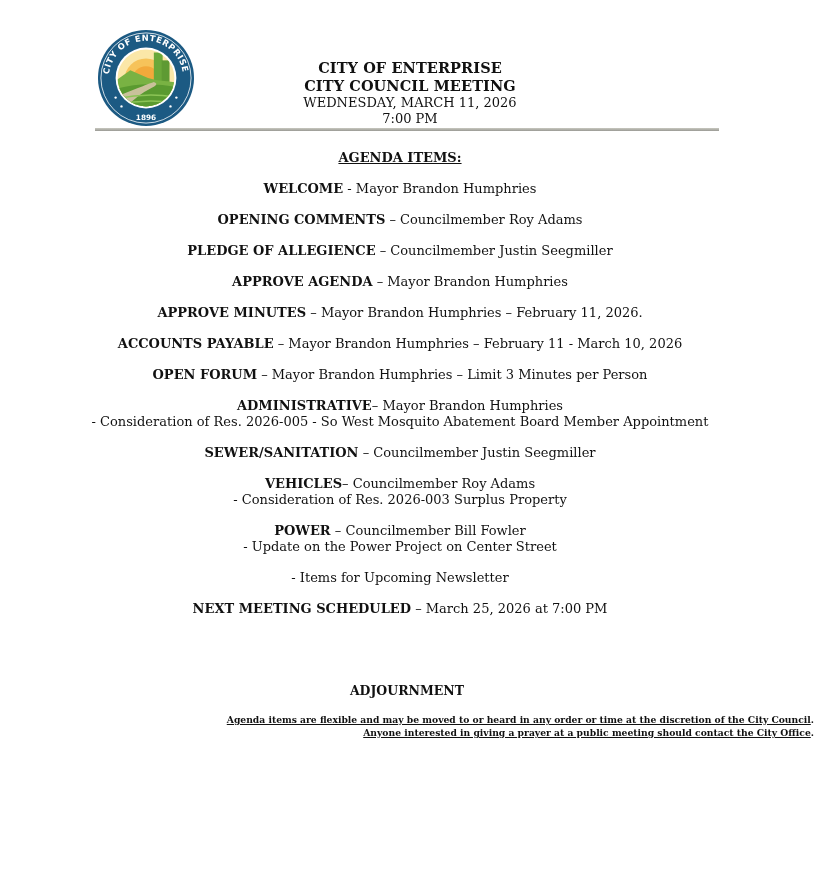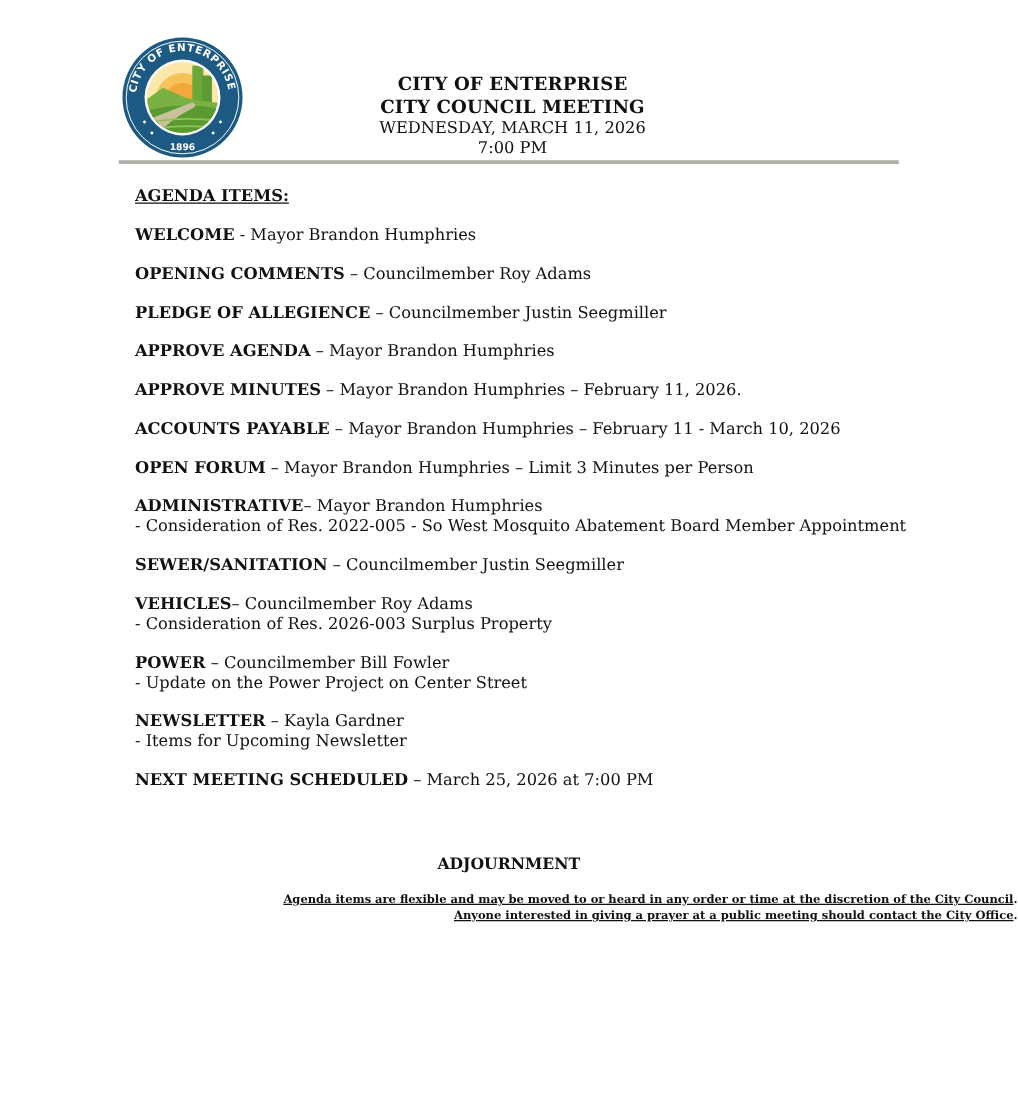--- a/index.html
+++ b/index.html
@@ -9,21 +9,21 @@
 
   .seal { position: absolute; left: 97px; top: 29px; width: 98px; height: 98px; }
 
   .header { position: absolute; left: 290px; top: 47px; width: 240px; text-align: center; margin-top: 12px; }
   .header .title { font-family: "DejaVu Serif", serif; font-weight: bold; font-size: 14.5px; line-height: 18px; letter-spacing: 0.1px; }
   .header .sub { font-size: 13px; line-height: 16px; }
 
   .rule { position: absolute; left: 95px; top: 128px; width: 624px; height: 3px;
           background: linear-gradient(#c8c8c0, #9a9a94); }
 
-  .agenda { position: absolute; left: 108px; top: 150px; width: 640px; font-size: 13px; line-height: 16px; }
+  .agenda { position: absolute; left: 80px; top: 150px; width: 640px; font-size: 13px; line-height: 16px; text-align: center; }
   .agenda-heading { font-weight: bold; text-decoration: underline; margin-bottom: 15px; }
   .item { margin-bottom: 15px; }
   .item .lbl { font-weight: bold; }
   .item .who { }
   .item .sub { display: block; }
 
   .adjourn { position: absolute; left: 0; width: 814px; top: 683px; text-align: center; font-weight: bold; font-size: 12.5px; }
   .notes { position: absolute; left: 0; width: 814px; top: 713px; text-align: right;
            font-weight: bold; font-size: 9.2px; line-height: 13px; }
   .notes span.u { text-decoration: underline; }
@@ -93,35 +93,34 @@
           <div><span class="lbl">APPROVE MINUTES</span><span class="sep"> – </span><span class="who">Mayor Brandon Humphries</span><span class="extra"> – February 11, 2026.</span></div>
         </div>
         <div class="item">
           <div><span class="lbl">ACCOUNTS PAYABLE</span><span class="sep"> – </span><span class="who">Mayor Brandon Humphries</span><span class="extra"> – February 11 - March 10, 2026</span></div>
         </div>
         <div class="item">
           <div><span class="lbl">OPEN FORUM</span><span class="sep"> – </span><span class="who">Mayor Brandon Humphries</span><span class="extra"> – Limit 3 Minutes per Person</span></div>
         </div>
         <div class="item">
           <div><span class="lbl">ADMINISTRATIVE</span><span class="sep">– </span><span class="who">Mayor Brandon Humphries</span></div>
-          <span class="sub">- Consideration of Res. 2022-005 - So West Mosquito Abatement Board Member Appointment</span>
+          <span class="sub">- Consideration of Res. 2026-005 - So West Mosquito Abatement Board Member Appointment</span>
         </div>
         <div class="item">
           <div><span class="lbl">SEWER/SANITATION</span><span class="sep"> – </span><span class="who">Councilmember Justin Seegmiller</span></div>
         </div>
         <div class="item">
           <div><span class="lbl">VEHICLES</span><span class="sep">– </span><span class="who">Councilmember Roy Adams</span></div>
           <span class="sub">- Consideration of Res. 2026-003 Surplus Property</span>
         </div>
         <div class="item">
           <div><span class="lbl">POWER</span><span class="sep"> – </span><span class="who">Councilmember Bill Fowler</span></div>
           <span class="sub">- Update on the Power Project on Center Street</span>
         </div>
         <div class="item">
-          <div><span class="lbl">NEWSLETTER</span><span class="sep"> – </span><span class="who">Kayla Gardner</span></div>
           <span class="sub">- Items for Upcoming Newsletter</span>
         </div>
         <div class="item">
           <div><span class="lbl">NEXT MEETING SCHEDULED</span><span class="sep"> – </span><span class="extra">March 25, 2026 at 7:00 PM</span></div>
         </div>
       </div>
   </div>
 
   <div class="adjourn">ADJOURNMENT</div>
 

